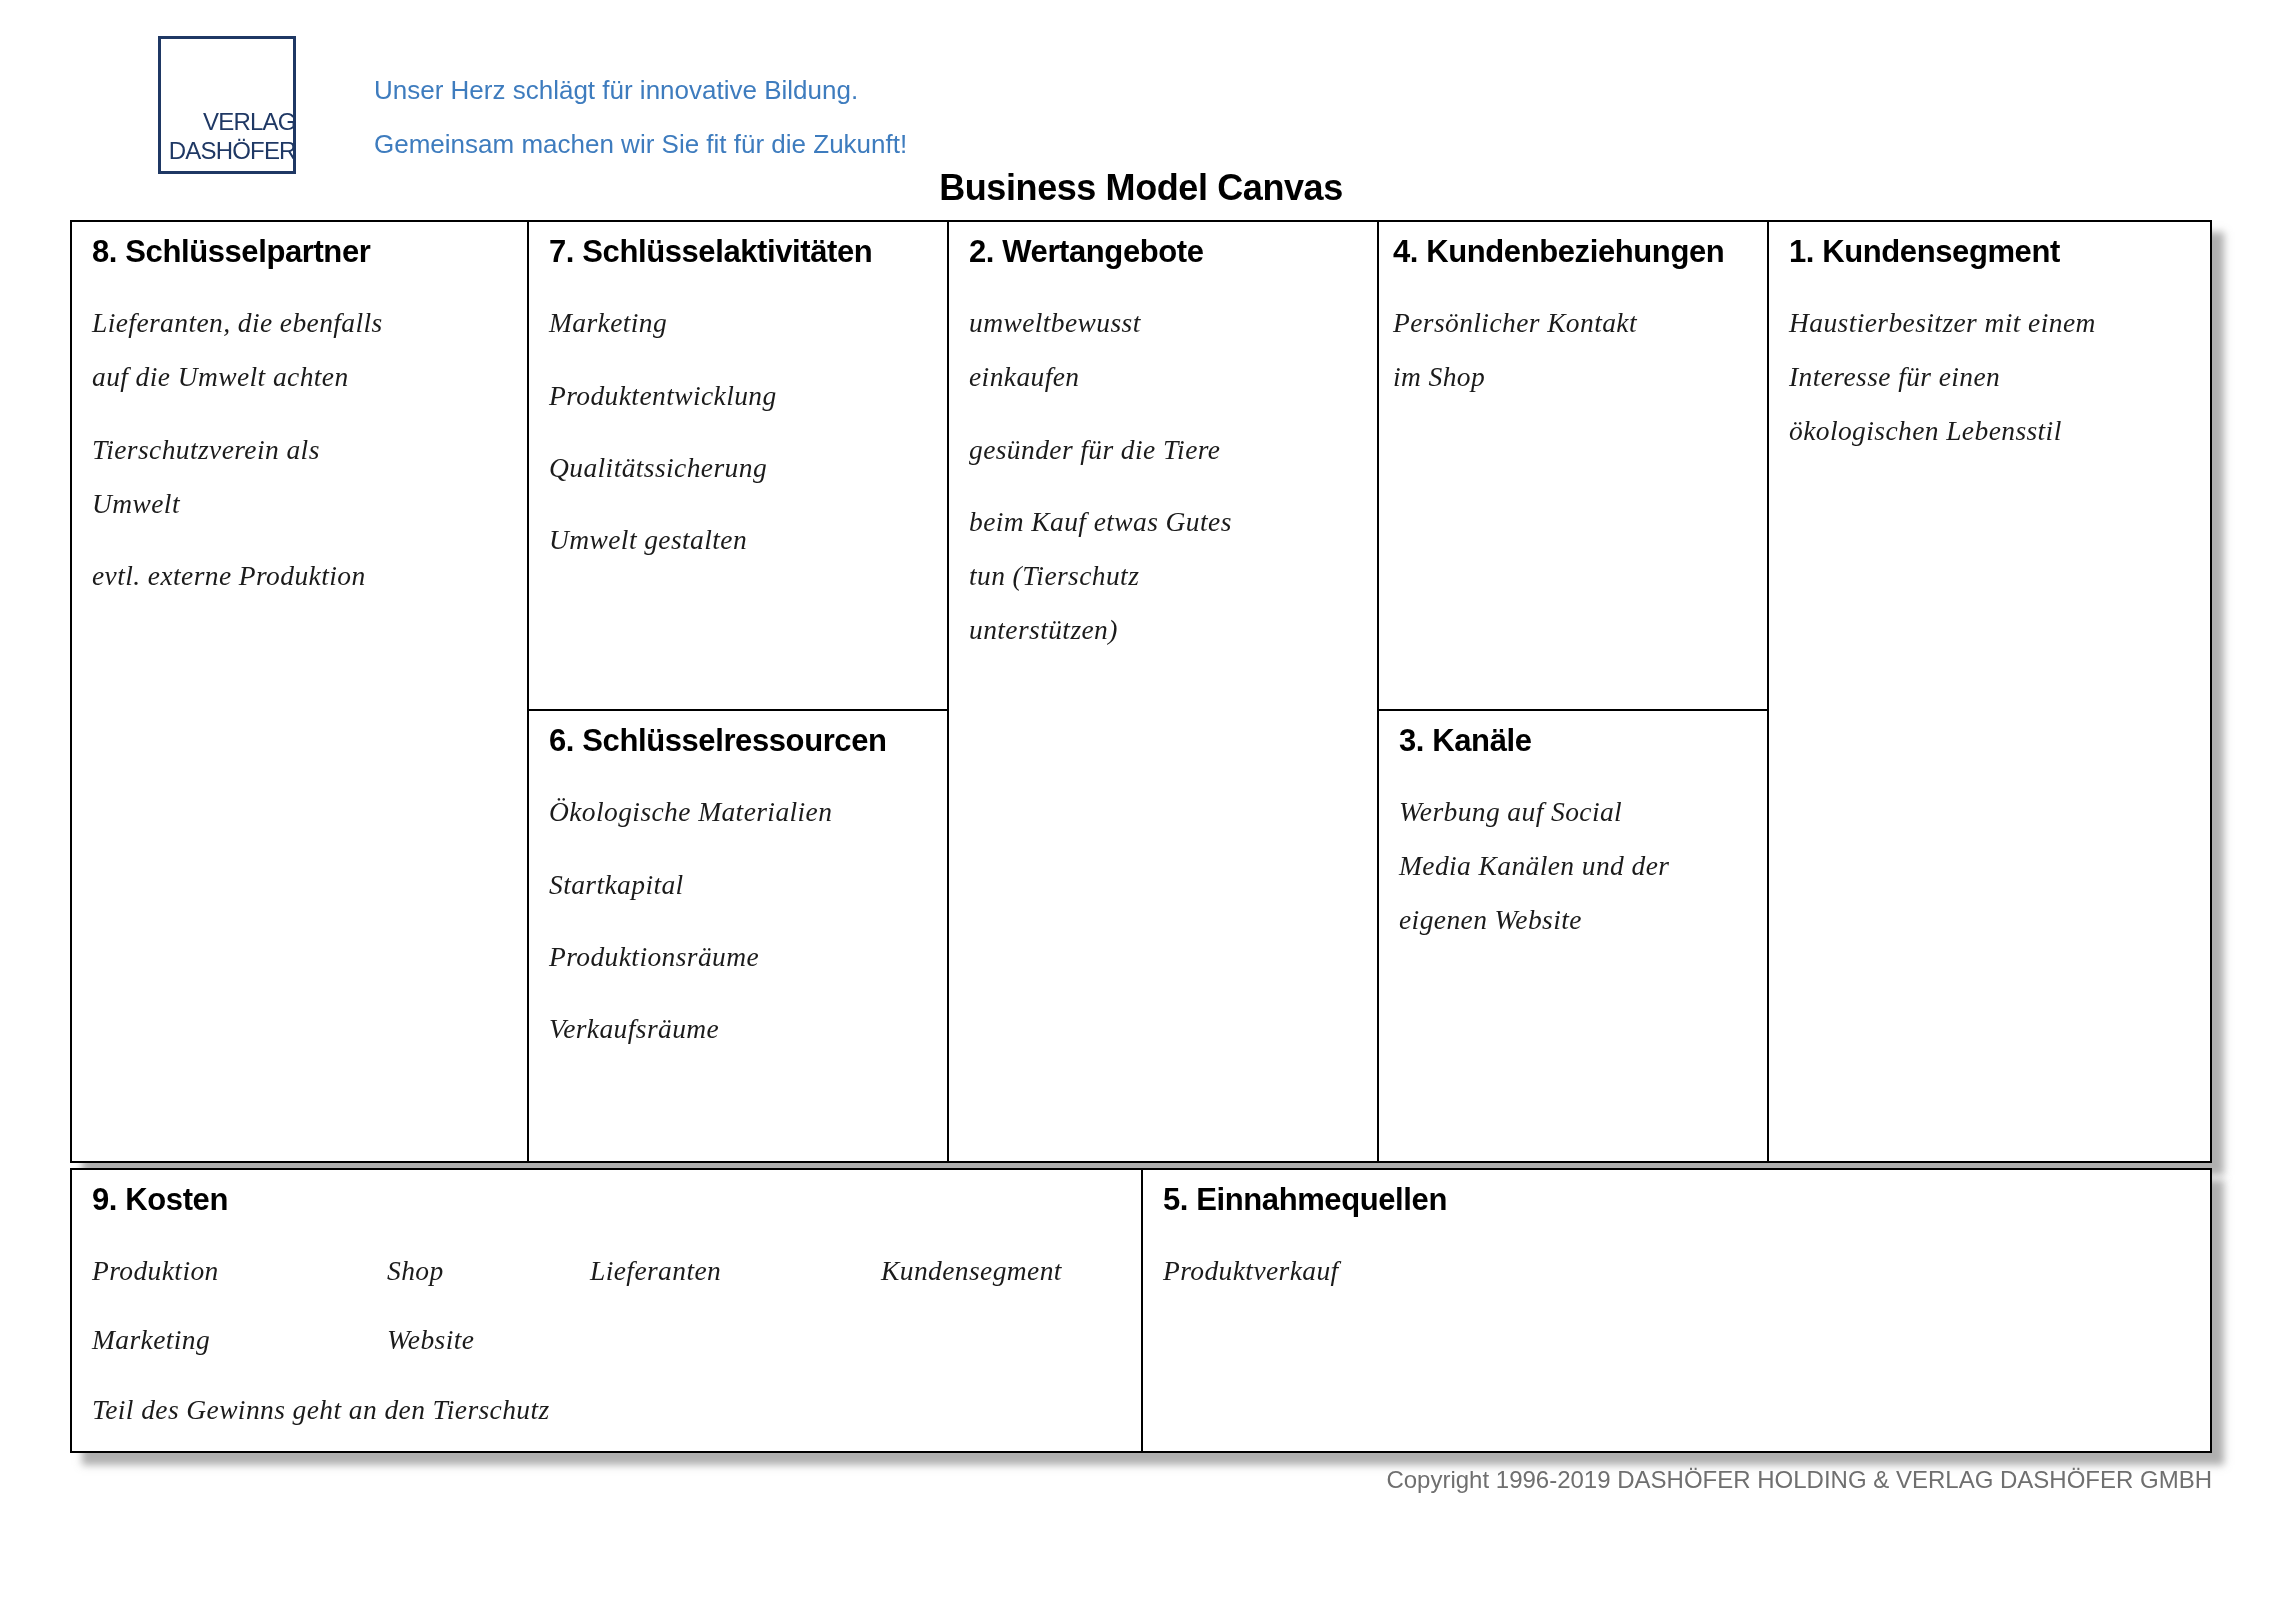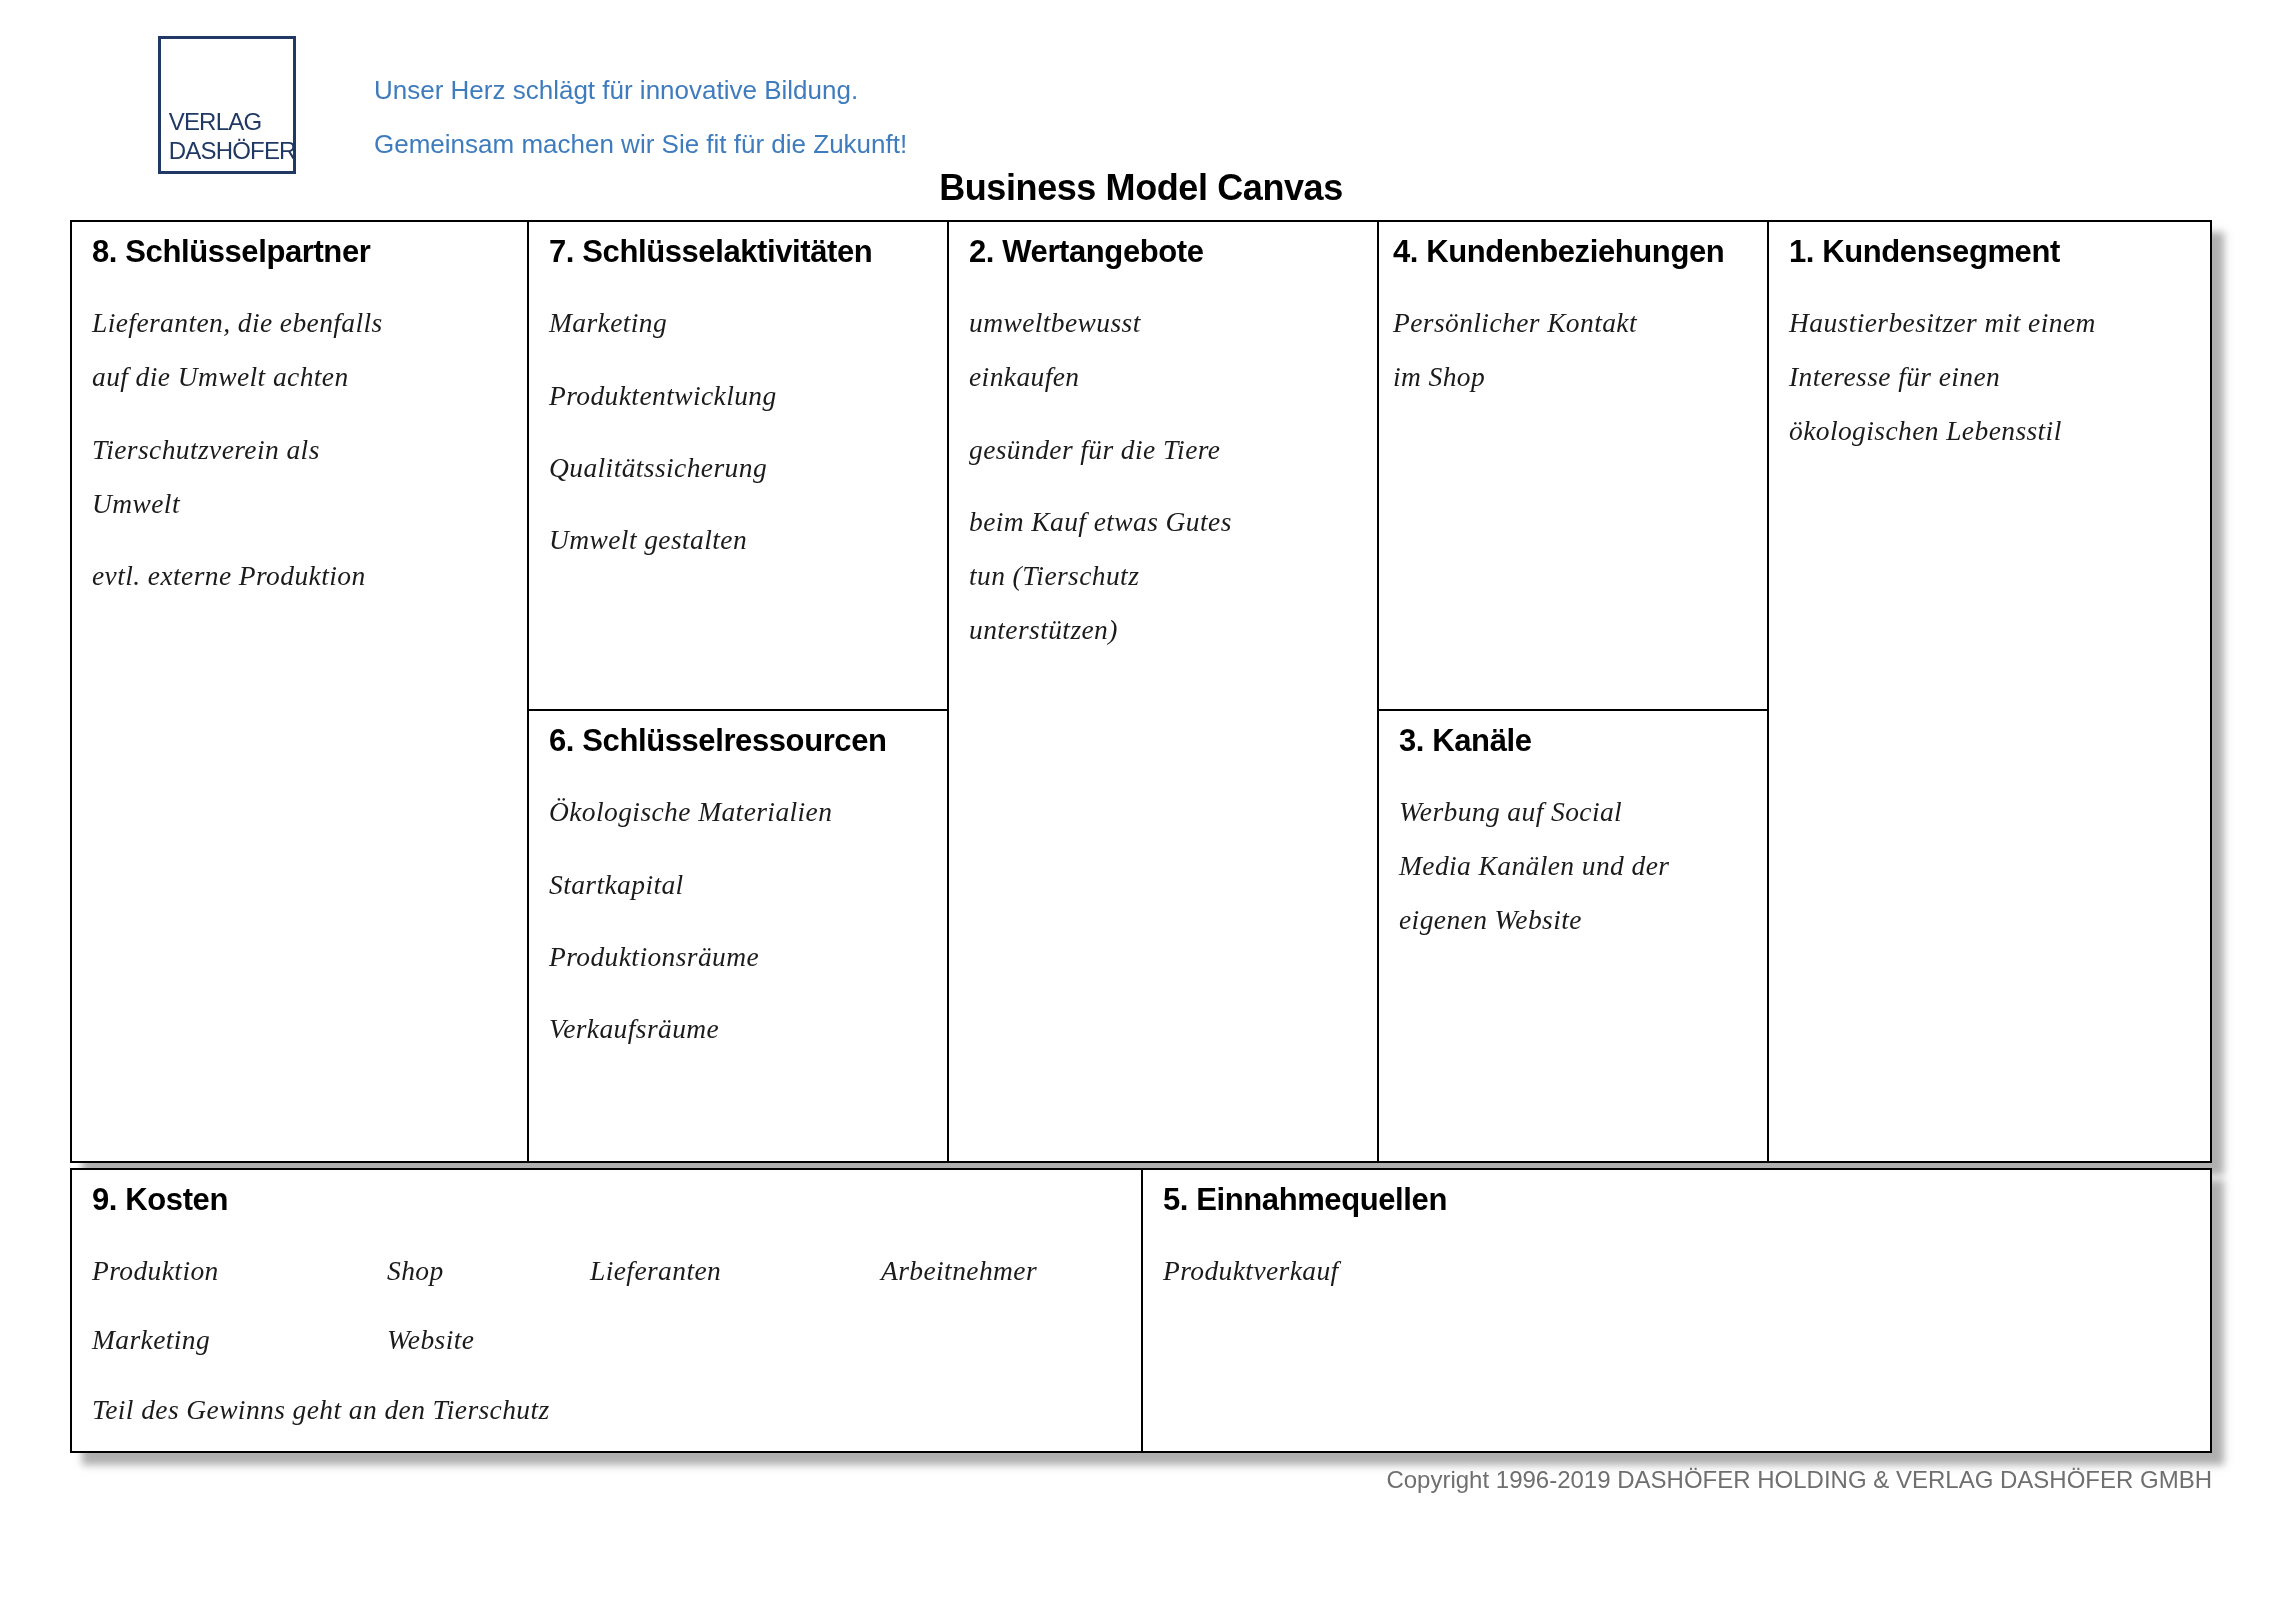--- a/index.html
+++ b/index.html
@@ -15,20 +15,21 @@
     position: absolute; left: 158px; top: 36px;
     width: 138px; height: 138px;
     border: 3.1px solid #1f3864;
     box-sizing: border-box;
   }
   .logo-text {
     position: absolute; left: 7.7px; bottom: 6.1px;
     color: #1f3864;
     font-size: 24px; line-height: 29px; font-weight: 400;
     letter-spacing: -0.8px;
+    text-align: right;
   }
   .tagline {
     position: absolute; left: 374px; top: 63px;
     color: #3e7cbe;
     font-size: 26px; line-height: 54px;
   }
   .title {
     position: absolute; left: 70px; top: 167px; width: 2142px;
     margin: 0; text-align: center;
     font-size: 36px; font-weight: 700; color: #000;
@@ -185,21 +186,21 @@
   </div>
 
   <div class="canvas-bottom">
 
     <section class="box">
       <h2>9. Kosten</h2>
       <div class="kosten-grid">
         <p class="note">Produktion</p>
         <p class="note">Shop</p>
         <p class="note">Lieferanten</p>
-        <p class="note">Arbeitnehmer</p>
+        <p class="note">Kundensegment</p>
         <p class="note">Marketing</p>
         <p class="note">Website</p>
         <p class="note"></p>
         <p class="note"></p>
         <p class="note kosten-full">Teil des Gewinns geht an den Tierschutz</p>
       </div>
     </section>
 
     <section class="box bl">
       <h2>5. Einnahmequellen</h2>

